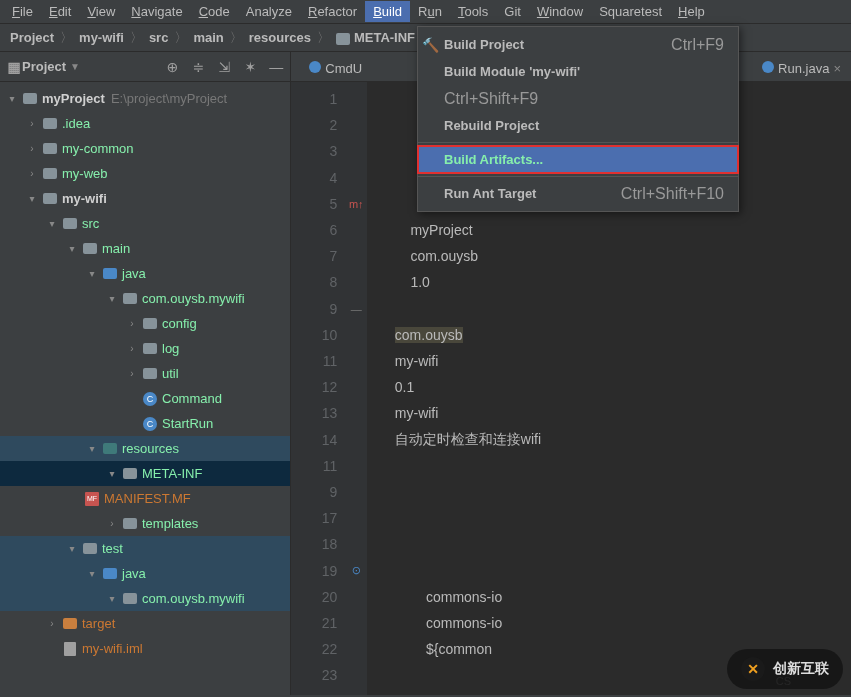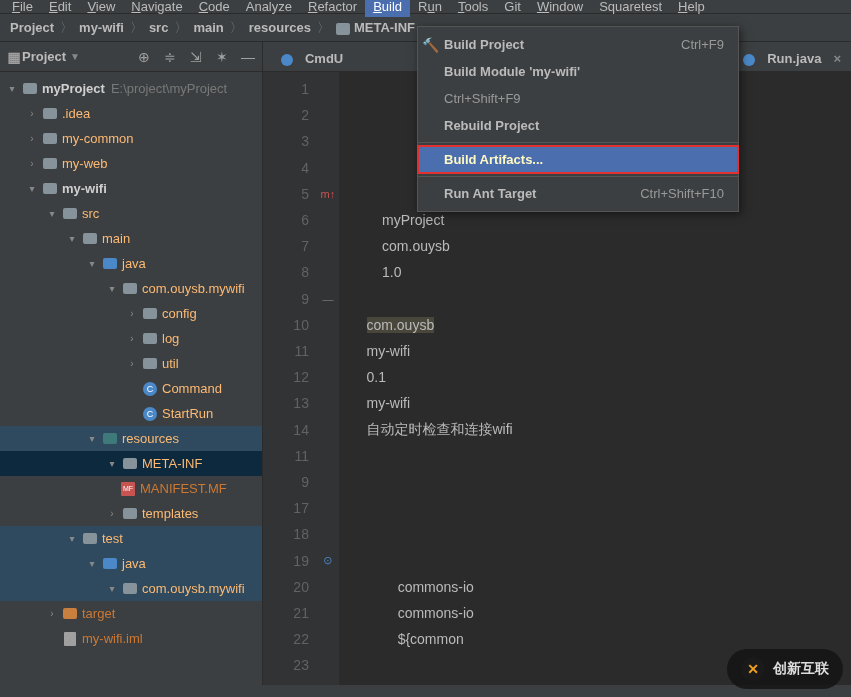--- a/index.html
+++ b/index.html
@@ -1,18 +1,18 @@
 <!DOCTYPE html>
 <html><head>
 <meta charset="utf-8">
 <style>
 * { margin: 0; padding: 0; box-sizing: border-box; font-family: "Segoe UI", Arial, sans-serif; }
 body { background: #3c3f41; color: #bbbbbb; font-size: 13px; overflow: hidden; width: 851px; height: 697px; position: relative; }
 
-.menubar { background: #3c3f41; height: 14px; display: flex; align-items: center; padding: 0 4px; border-bottom: 1px solid #2b2b2b; }
+.menubar { background: #3c3f41; height: 24px; display: flex; align-items: center; padding: 0 4px; border-bottom: 1px solid #2b2b2b; }
 .menubar-item { padding: 3px 8px; color: #bbbbbb; cursor: pointer; }
 .menubar-item.active { background: #4b6eaf; color: #fff; }
 .menubar-item .underline { text-decoration: underline; }
 
 .breadcrumb { height: 28px; display: flex; align-items: center; padding: 0 6px; background: #3c3f41; border-bottom: 1px solid #2b2b2b; }
 .breadcrumb-item { color: #bbbbbb; padding: 2px 4px; font-weight: bold; }
 .breadcrumb-sep { color: #777; margin: 0 2px; }
 .breadcrumb .folder-ico { width: 14px; height: 12px; background: #87939a; display: inline-block; margin-right: 4px; border-radius: 2px; vertical-align: middle; }
 
 .main-layout { display: flex; height: calc(100% - 54px); }
@@ -30,49 +30,49 @@
 .tree-icon { width: 16px; height: 14px; display: inline-flex; align-items: center; justify-content: center; margin: 0 4px; }
 .folder-icon { background: #87939a; width: 14px; height: 11px; border-radius: 2px; }
 .folder-icon.blue { background: #4a88c7; }
 .folder-icon.orange { background: #c97f3e; }
 .folder-icon.teal { background: #3f7a7a; }
 .folder-icon.proj { background: #87939a; }
 .file-icon { width: 12px; height: 14px; background: #a0a0a0; border-radius: 1px; }
 .file-icon.mf { background: #c75450; width: 14px; font-size: 7px; color: #fff; text-align: center; line-height: 14px; }
 .file-icon.yaml { background: #c75450; width: 14px; font-size: 7px; color: #fff; text-align: center; line-height: 14px; }
 .file-icon.class { background: #4a88c7; width: 14px; border-radius: 50%; color: #fff; font-size: 9px; text-align: center; line-height: 14px; }
-.tree-label { color: #fdba74; }
+.tree-label { color: #86efac; }
 .tree-label.strong { font-weight: bold; color: #d0d0d0; }
 .tree-label.orange { color: #cc7832; }
 .tree-label.dim { color: #787878; margin-left: 6px; }
 
 .editor-area { flex: 1; display: flex; flex-direction: column; background: #2b2b2b; position: relative; }
 .editor-tabs { height: 30px; display: flex; align-items: flex-end; background: #3c3f41; padding-left: 8px; border-bottom: 1px solid #2b2b2b; }
-.editor-tab { padding: 5px 10px; display: flex; align-items: flex-end; gap: 12px; color: #bbbbbb; font-size: 13px; cursor: pointer; font-weight: bold; }
+.editor-tab { padding: 5px 10px; display: flex; align-items: flex-start; gap: 4px; color: #bbbbbb; font-size: 13px; cursor: pointer; }
 .editor-tab .tab-icon { width: 12px; height: 12px; border-radius: 50%; background: #4a88c7; display: inline-block; }
 .tab-close { color: #888; font-size: 13px; }
 
 .editor-body { flex: 1; display: flex; font-family: "Consolas", monospace; font-size: 14px; overflow: hidden; }
 .gutter { width: 54px; background: #313335; color: #606366; text-align: right; padding: 4px 8px 0 0; line-height: 26.2px; user-select: none; }
 .gutter-icons { width: 22px; background: #313335; padding-top: 4px; line-height: 26.2px; }
 .gutter-icon { height: 26.2px; display: flex; align-items: center; justify-content: center; font-size: 11px; color: #787878; }
 .code { flex: 1; padding: 4px 0 0 12px; line-height: 26.2px; white-space: pre; overflow: hidden; }
 .code .line { height: 26.2px; }
 .c-tag { color: #e8bf6a; }
 .c-val { color: #a5c261; }
 .c-comment { color: #808080; }
 .c-text { color: #bababa; }
 .hl-green { background: #344134; }
 .hl-olive { background: #49473b; }
 
 .dropdown { position: absolute; top: 26px; left: 417px; width: 322px; background: #3c3f41; border: 1px solid #555; box-shadow: 2px 2px 8px rgba(0,0,0,0.5); z-index: 100; padding: 4px 0; }
 .dropdown-item { height: 27px; display: flex; align-items: center; padding: 0 14px; color: #bbbbbb; cursor: pointer; }
 .dropdown-item .item-label { flex: 1; font-weight: bold; }
-.dropdown-item .item-shortcut { color: #999; font-size: 13px; }
-.dropdown-item.highlighted { background: #4b6eaf; color: #fef9c3; outline: 2px solid #e03030; outline-offset: -1px; }
+.dropdown-item .item-shortcut { color: #999; font-size: 16px; }
+.dropdown-item.highlighted { background: #4b6eaf; color: #86efac; outline: 2px solid #e03030; outline-offset: -1px; }
 .dropdown-sep { height: 1px; background: #555; margin: 3px 0; }
 .dropdown-icon { width: 18px; margin-left: -10px; margin-right: 4px; color: #62b543; font-size: 14px; }
 
 .watermark { position: absolute; right: 8px; bottom: 8px; display: flex; align-items: center; gap: 8px; background: rgba(20,20,20,0.85); padding: 8px 14px; border-radius: 20px; color: #ddd; font-size: 14px; font-weight: bold; }
 .watermark-logo { width: 24px; height: 24px; border-radius: 50%; background: #1a1a1a; display: flex; align-items: center; justify-content: center; color: #f0a020; font-size: 14px; }
 .status-corner { position: absolute; right: 60px; bottom: 8px; color: #888; font-size: 11px; }
 </style>
 </head>
 <body>
 
@@ -231,21 +231,21 @@
           </span>
           <span class="tree-label">resources</span>
         </div>
         <div class="tree-row selected" style="padding-left: 106px;">
           <span class="tree-arrow">▾</span>
           <span class="tree-icon">
             <span class="folder-icon "></span>
           </span>
           <span class="tree-label">META-INF</span>
         </div>
-        <div class="tree-row" style="padding-left: 104px;">
+        <div class="tree-row" style="padding-left: 68px;">
           <span class="tree-arrow"></span>
           <span class="tree-icon">
             <span class="file-icon mf">MF</span>
           </span>
           <span class="tree-label orange">MANIFEST.MF</span>
         </div>
         <div class="tree-row" style="padding-left: 106px;">
           <span class="tree-arrow">›</span>
           <span class="tree-icon">
             <span class="folder-icon "></span>

